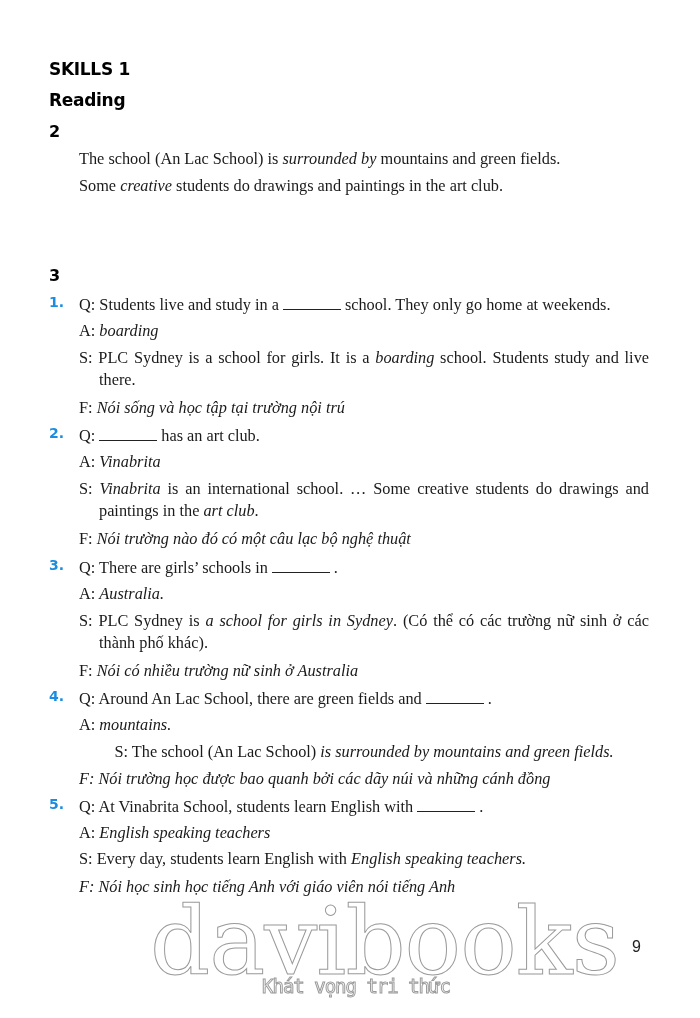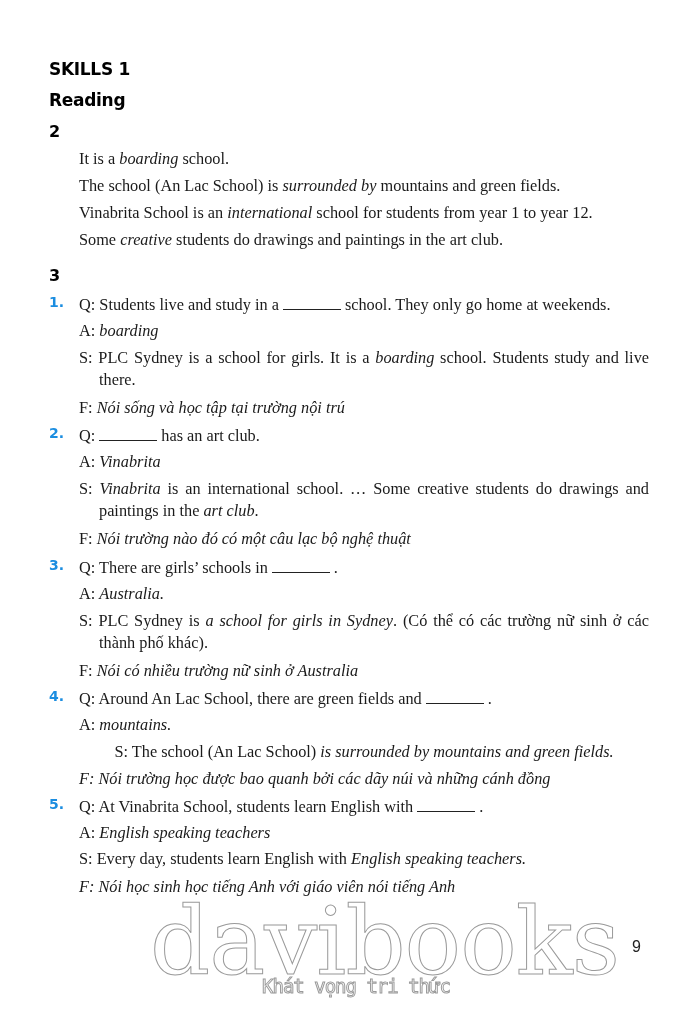--- a/index.html
+++ b/index.html
@@ -21,23 +21,21 @@
   .pg { position:absolute; left:632px; top:938px; font-family:"Liberation Sans", sans-serif; font-size:16px; color:#222; }
 </style>
 </head>
 <body>
 
 <div class="h-blue h1">SKILLS 1</div>
 <div class="h-blue h2">Reading</div>
 <div class="h-blue h3" style="top:122px;">2</div>
 
 <div class="p2" style="top:145px;">
-  <div class="line"><span>It is a </span><i>boarding</i><span> school.</span></div>
   <div class="line"><span>The school (An Lac School) is </span><i>surrounded by</i><span> mountains and green fields.</span></div>
-  <div class="line"><span>Vinabrita School is an </span><i>international</i><span> school for students from year 1 to year 12.</span></div>
   <div class="line"><span>Some </span><i>creative</i><span> students do drawings and paintings in the art club.</span></div>
 </div>
 
 <div class="h-blue h3" style="top:266px;">3</div>
 
 <div class="q" style="top:294px;">
   <span class="num">1.</span>
   <div class="row line" style="top:0;"><span>Q: Students live and study in a</span><span class="blank"></span><span>school. They only go home at weekends.</span></div>
   <div class="row line" style="top:26px;"><span>A: </span><i>boarding</i></div>
   <div class="row wrap" style="top:53px;"><span>S: PLC Sydney is a school for girls. It is a </span><i>boarding</i><span> school. Students study and live there.</span></div>

